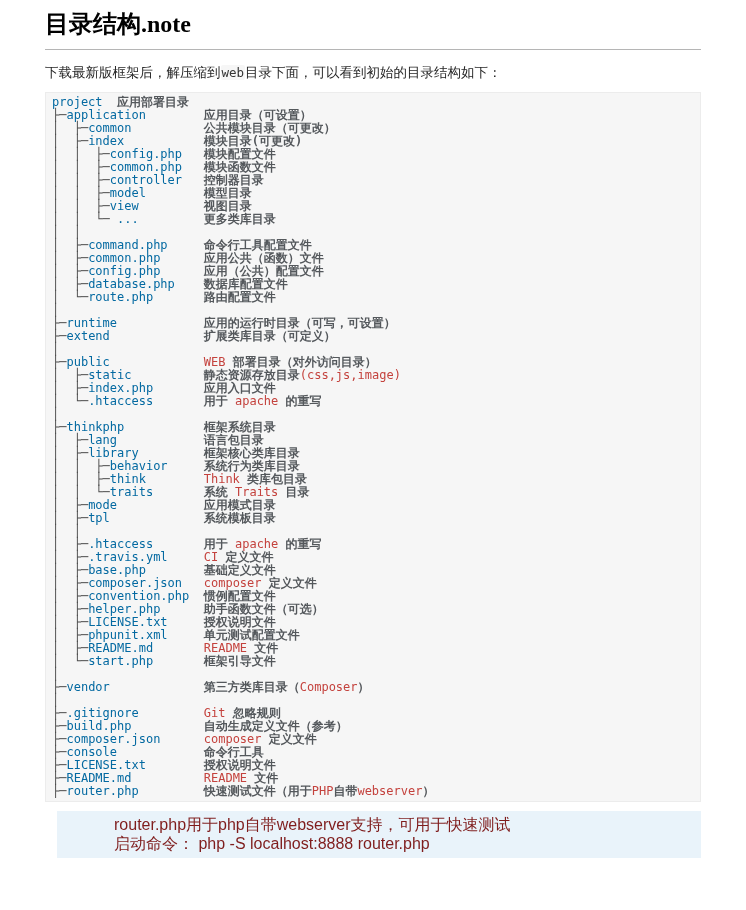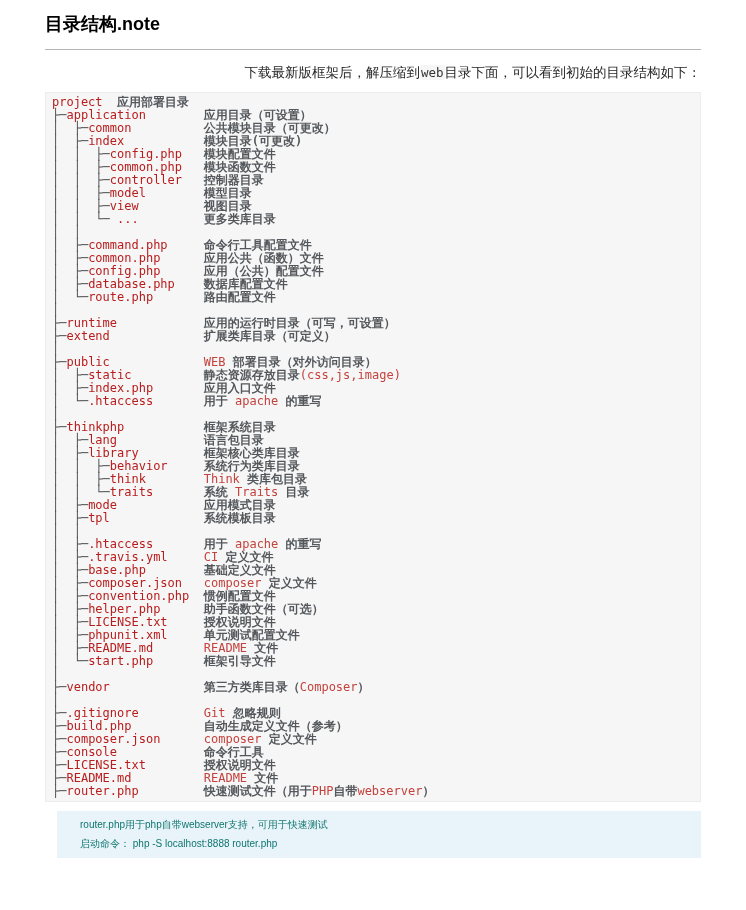--- a/index.html
+++ b/index.html
@@ -1,29 +1,29 @@
 <!DOCTYPE html>
 <html><head>
 <meta charset="utf-8">
 <style>
   html,body{margin:0;padding:0;background:#ffffff;}
   body{width:746px;height:910px;overflow:hidden;font-family:"Liberation Sans",sans-serif;color:#222;}
   .content{padding:12px 45px 0 45px;}
   .header{border-bottom:1px solid #b5b5b5;padding-bottom:15px;}
-  h1.title{font-size:18px;line-height:20px;margin:2px 0 0 0;color:#000;font-weight:bold;font-family:Liberation Sans, sans-serif;}
-  p.para{font-size:13.5px;line-height:1.5;margin:13px 0 9px 0;color:#262626;text-align:right;}
+  h1.title{font-size:24px;line-height:20px;margin:2px 0 0 0;color:#000;font-weight:bold;font-family:Liberation Serif, serif;}
+  p.para{font-size:13.5px;line-height:1.5;margin:13px 0 9px 0;color:#262626;}
   .icode{font-family:"DejaVu Sans Mono",monospace;font-size:12.5px;color:#333;background:#f6f6f6;padding:0 1px;border-radius:2px;}
   .tree{background:#f6f6f6;border:1px solid #ececec;padding:3px 6px;font-family:"DejaVu Sans Mono",monospace;font-size:12px;line-height:13px;white-space:pre;color:#54585c;margin:0;}
   .tl{height:13px;}
   .tg{color:#4c4c4c;}
-  .tn{color:#b91c1c;}
+  .tn{color:#0369a1;}
   .td{color:#54585c;font-weight:bold;}
   .tc{color:#c4423d;}
   .notebox{background:#e9f3fa;margin:9px 0 9px 12px;padding:4px 6px 5px 23px;}
-  .noteline{font-size:10px;line-height:19px;color:#0f766e;}
+  .noteline{font-size:16px;line-height:19px;color:#7f1d1d;margin-left:34px;}
 </style>
 </head>
 <body>
 
 <div class="content">
   <div class="header">
     <h1 class="title">目录结构.note</h1>
   </div>
 
   <p class="para"><span>下载最新版框架后，解压缩到</span><span class="icode">web</span><span>目录下面，可以看到初始的目录结构如下：</span></p>

